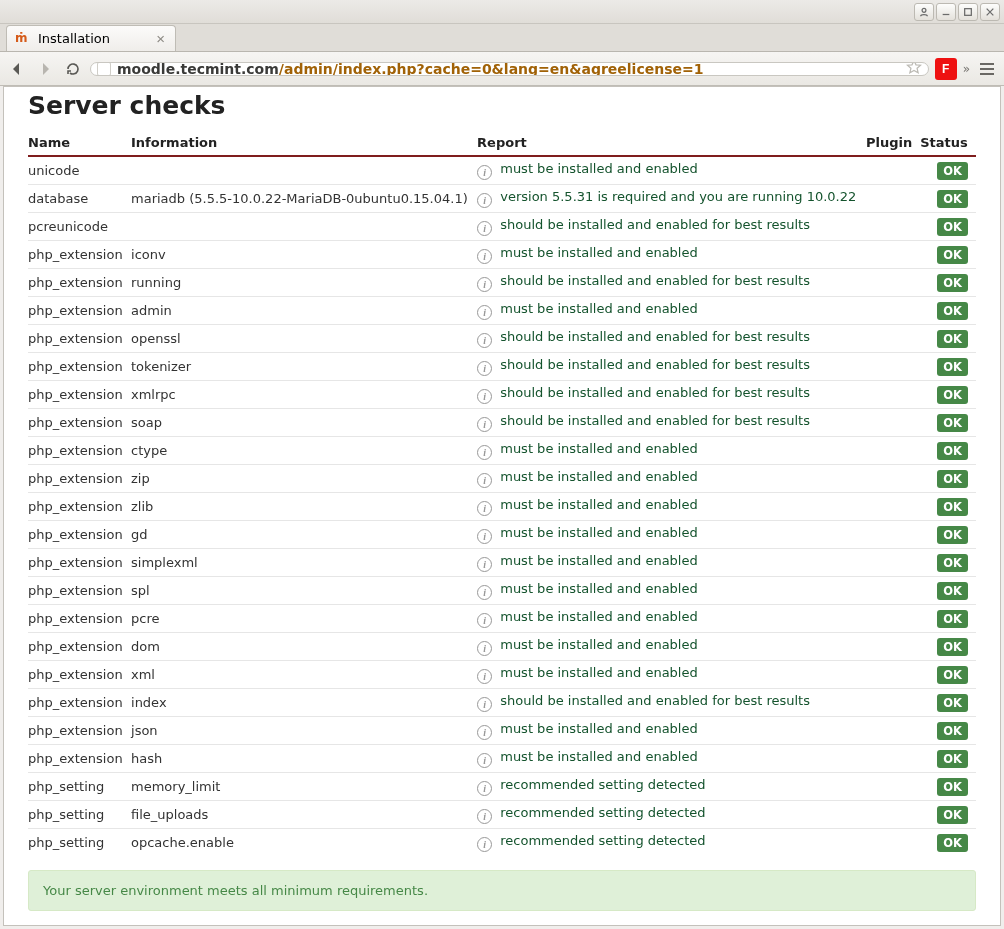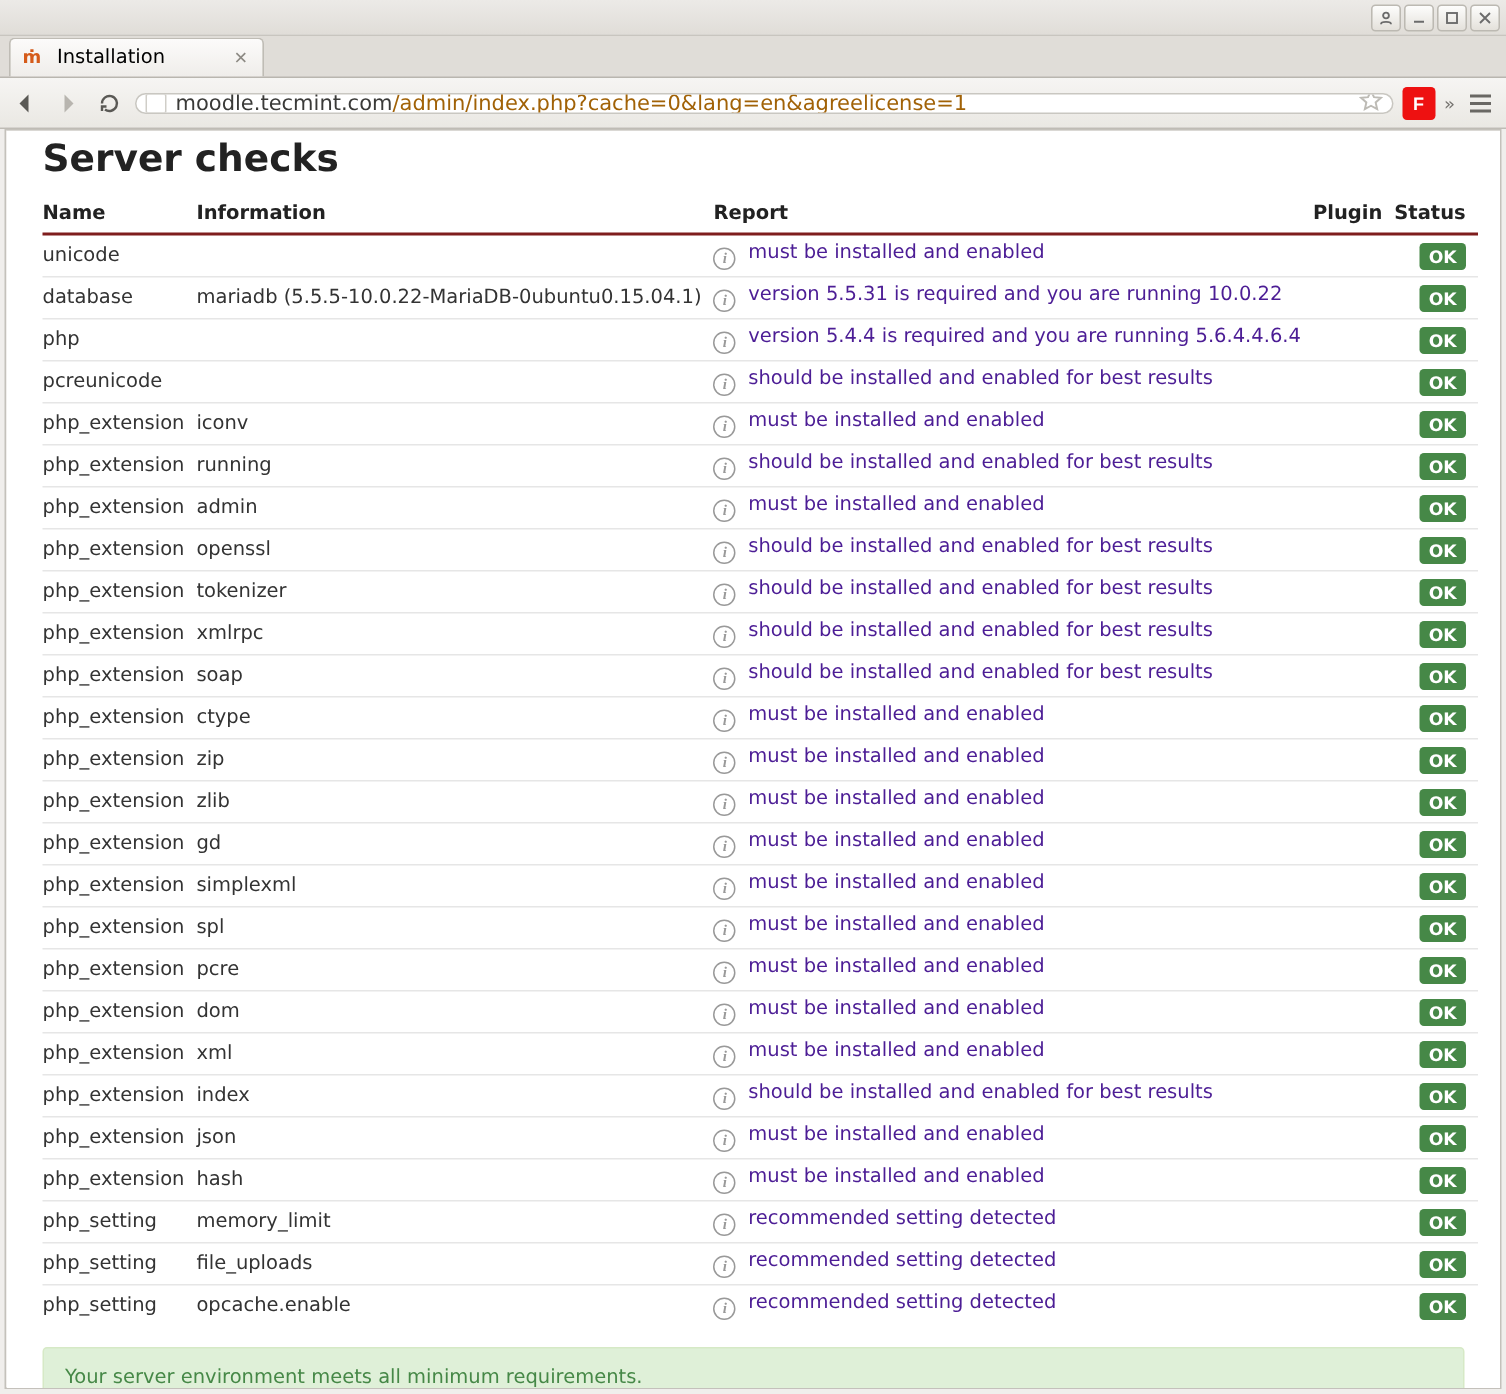--- a/index.html
+++ b/index.html
@@ -93,20 +93,21 @@
   background: #fff;
   border: 1px solid #c9c7c1;
   border-radius: 13px;
   display: flex;
   align-items: center;
   padding: 0 6px;
   color:#333;
   font-size: 14px;
   overflow: hidden;
   white-space: nowrap;
+  font-weight: bold;
 }
 .url-dim { color:#a16207; }
 .url-main { color:#3a3a38; }
 .omnibox .page-icon { width:14px;height:14px; border:1px solid #d0cec8; border-radius:2px; margin-right:6px; flex:none;}
 .star {
   margin-left:auto; color:#bdbbb5;
 }
 .ext-btn {
   width:22px;height:22px; background:#e11; border-radius:3px;
   display:flex;align-items:center;justify-content:center;color:#fff;font-weight:bold;font-size:12px;font-family:Arial;
@@ -169,21 +170,21 @@
   border-radius:50%;
   align-items:center;justify-content:center;
   font-family: Georgia, serif;
   font-style: italic;
   font-weight: bold;
   font-size:10px;
   color:#999;
   margin-right:4px;
   vertical-align:-3px;
 }
-.report-link { color:#4c1d95; text-decoration:none; }
+.report-link { color:#14532d; text-decoration:none; }
 .badge {
   display:inline-block;
   background:#468847;
   color:#fff;
   font-weight:bold;
   font-size:11.5px;
   padding:2px 6px;
   border-radius:3px;
 }
 
@@ -293,27 +294,20 @@
             <td style="text-align: right;"><span class="badge">OK</span></td>
           </tr>
           <tr>
             <td>database</td>
             <td>mariadb (5.5.5-10.0.22-MariaDB-0ubuntu0.15.04.1)</td>
             <td class="report-cell"><span class="info-icon">i</span> <a class="report-link" href="#">version 5.5.31 is required and you are running 10.0.22</a></td>
             <td></td>
             <td style="text-align: right;"><span class="badge">OK</span></td>
           </tr>
           <tr>
-            <td>php</td>
-            <td></td>
-            <td class="report-cell"><span class="info-icon">i</span> <a class="report-link" href="#">version 5.4.4 is required and you are running 5.6.4.4.6.4</a></td>
-            <td></td>
-            <td style="text-align: right;"><span class="badge">OK</span></td>
-          </tr>
-          <tr>
             <td>pcreunicode</td>
             <td></td>
             <td class="report-cell"><span class="info-icon">i</span> <a class="report-link" href="#">should be installed and enabled for best results</a></td>
             <td></td>
             <td style="text-align: right;"><span class="badge">OK</span></td>
           </tr>
           <tr>
             <td>php_extension</td>
             <td>iconv</td>
             <td class="report-cell"><span class="info-icon">i</span> <a class="report-link" href="#">must be installed and enabled</a></td>

